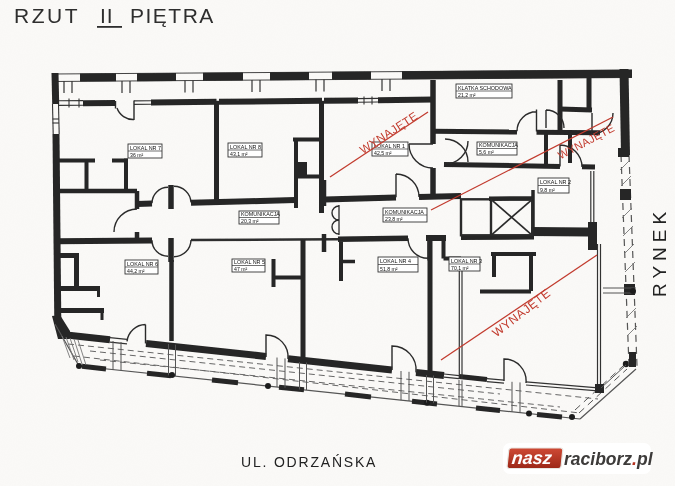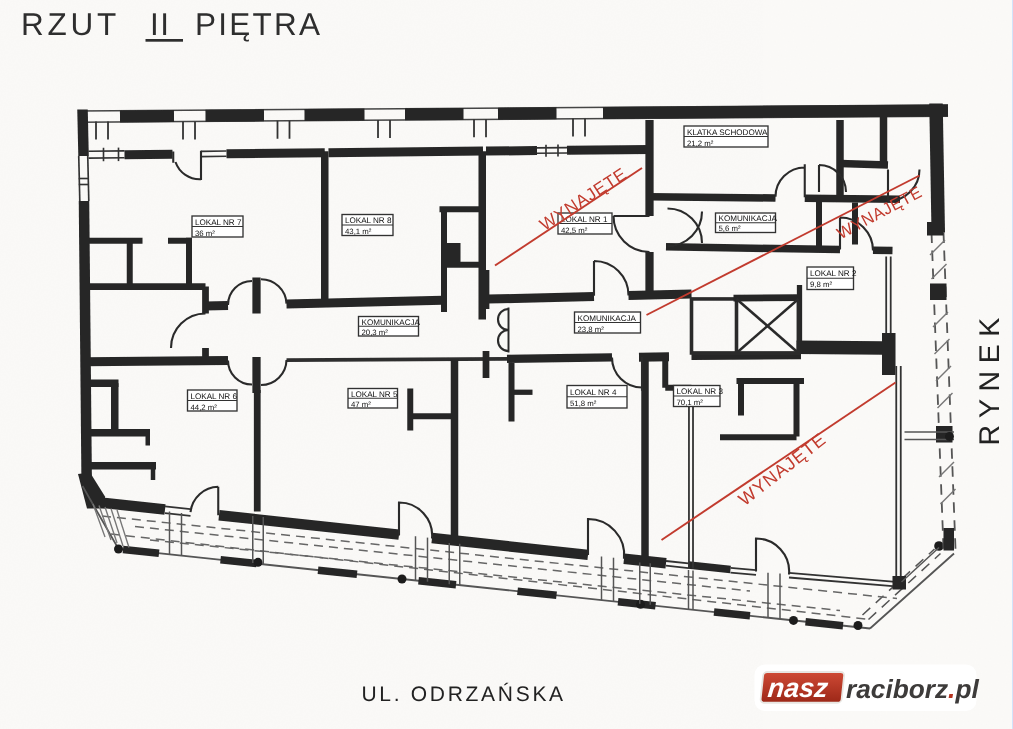--- a/index.html
+++ b/index.html
@@ -1,16 +1,16 @@
 <!DOCTYPE html>
 <html><head>
 <meta charset="utf-8">
 <style>
   html,body{margin:0;padding:0;background:#ffffff;}
-  .page{position:relative;width:675px;height:486px;background:#3b82f6;overflow:hidden;
+  .page{position:relative;width:675px;height:486px;background:#0369a1;overflow:hidden;
         font-family:"Liberation Sans", sans-serif;}
   svg{position:absolute;left:0;top:0;}
 </style>
 </head>
 <body>
 <div class="page">
 <svg width="675" height="486" viewBox="0 0 675 486">
   <defs>
     <filter id="soften" x="-5%" y="-5%" width="110%" height="110%">
       <feGaussianBlur stdDeviation="0.45"></feGaussianBlur>

